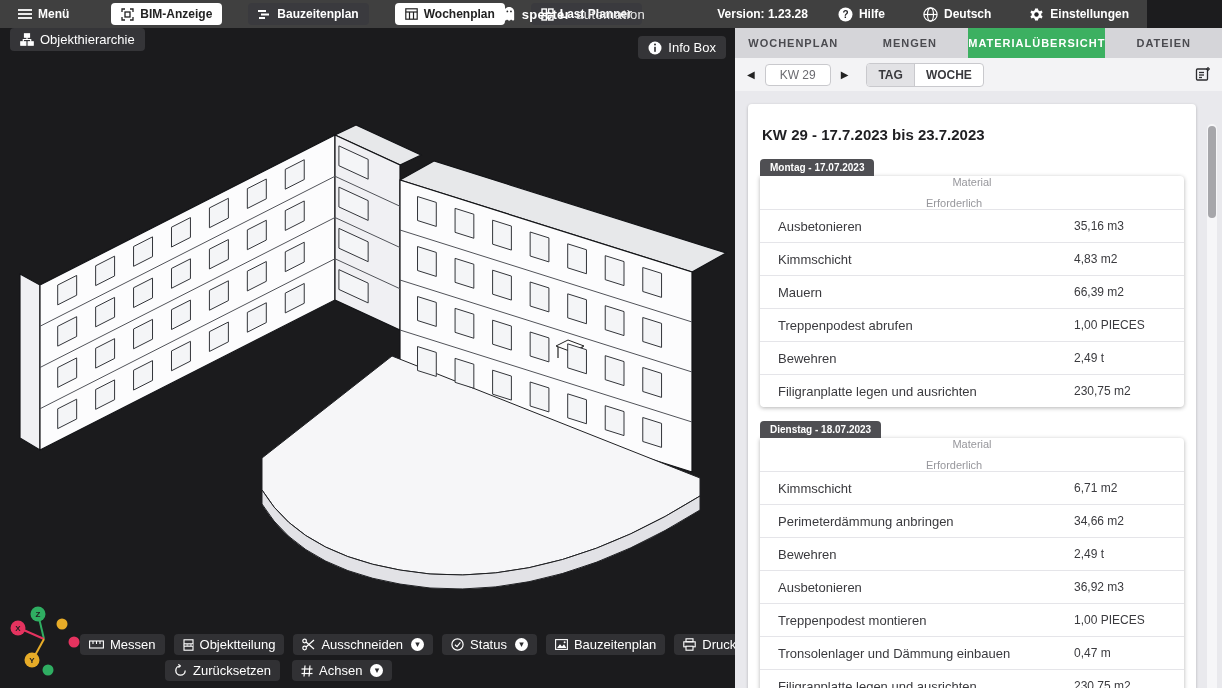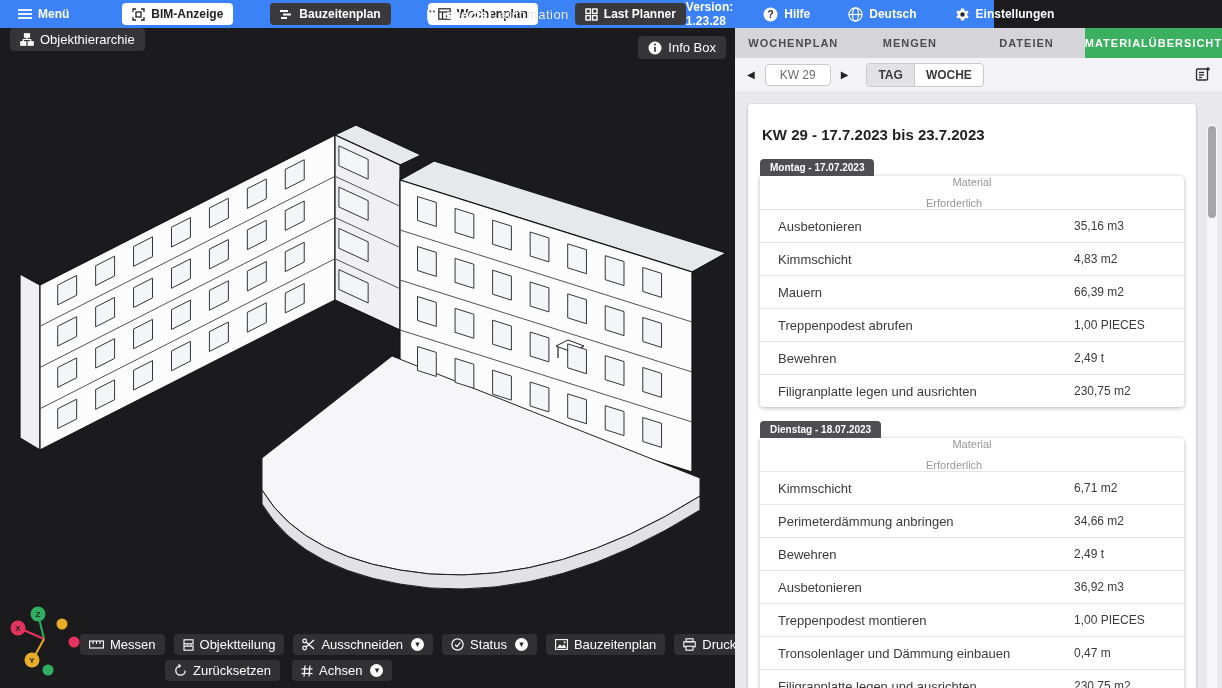--- a/index.html
+++ b/index.html
@@ -1,25 +1,25 @@
 <!DOCTYPE html>
 <html><head>
 <meta charset="utf-8">
 <style>
   * { margin:0; padding:0; box-sizing:border-box; }
   html,body { width:1222px; height:688px; overflow:hidden; }
   body { font-family:"Liberation Sans", sans-serif; background:#1c1c1e; position:relative; }
 
   
-  .topbar { position:absolute; top:0; left:0; width:994px; height:28px; background:#3b82f6;
+  .topbar { position:absolute; top:0; left:0; width:1147px; height:28px; background:#404040;
             display:flex; align-items:center; padding:14px 10px; color:#fff; z-index:30; }
   .tb-left { display:flex; align-items:center; gap:8px; }
   .menu-item { display:flex; align-items:center; gap:6px; font-size:12px; font-weight:700; padding:0 8px; cursor:pointer; }
   .tb-btn { display:flex; align-items:center; gap:6px; font-size:12px; font-weight:700; height:22px;
-            padding:0 10px; border-radius:4px; background:#3a3a3e; color:#fff; cursor:pointer; white-space:nowrap;margin-left:11px; }
+            padding:0 10px; border-radius:4px; background:#3a3a3e; color:#fff; cursor:pointer; white-space:nowrap; }
   .tb-btn.active { background:#fff; color:#222; }
   .brand { position:absolute; left:50%; top:0; transform:translateX(-50%); height:28px; display:flex; align-items:center; gap:6px; }
   .brand b { font-size:13px; letter-spacing:.3px; }
   .brand span.light { font-size:13px; font-weight:300; color:#e8e8e8; letter-spacing:.5px; }
   .tb-right { margin-left:auto; display:flex; align-items:center; gap:22px; }
   .tb-right .menu-item { font-size:12px; font-weight:700; }
   .version { font-size:12px; font-weight:700; color:#fff; }
   .icon-svg { display:inline-block; vertical-align:middle; }
 
   
@@ -381,25 +381,25 @@
 
 <div class="panel">
 
   <div class="tabs">
     <div class="tab">
         <span>WOCHENPLAN</span>
       </div>
     <div class="tab">
         <span>MENGEN</span>
       </div>
+    <div class="tab active">
+        <span>MATERIALÜBERSICHT</span>
+      </div>
     <div class="tab">
         <span>DATEIEN</span>
-      </div>
-    <div class="tab active">
-        <span>MATERIALÜBERSICHT</span>
       </div>
   </div>
 
   <div class="controls">
     <span class="wk-arrow">◀</span>
     <span class="wk-box">KW 29</span>
     <span class="wk-arrow">▶</span>
     <div class="toggle">
       <span class="tg-seg sel">TAG</span>
       <span class="tg-seg">WOCHE</span>

